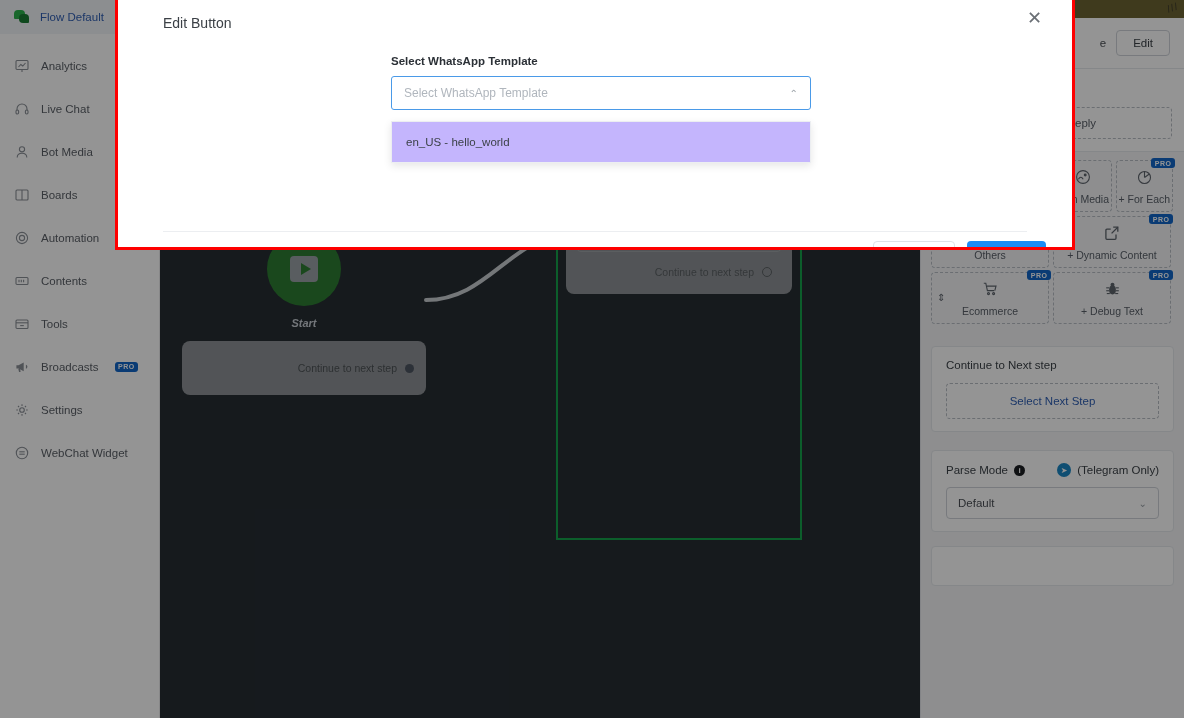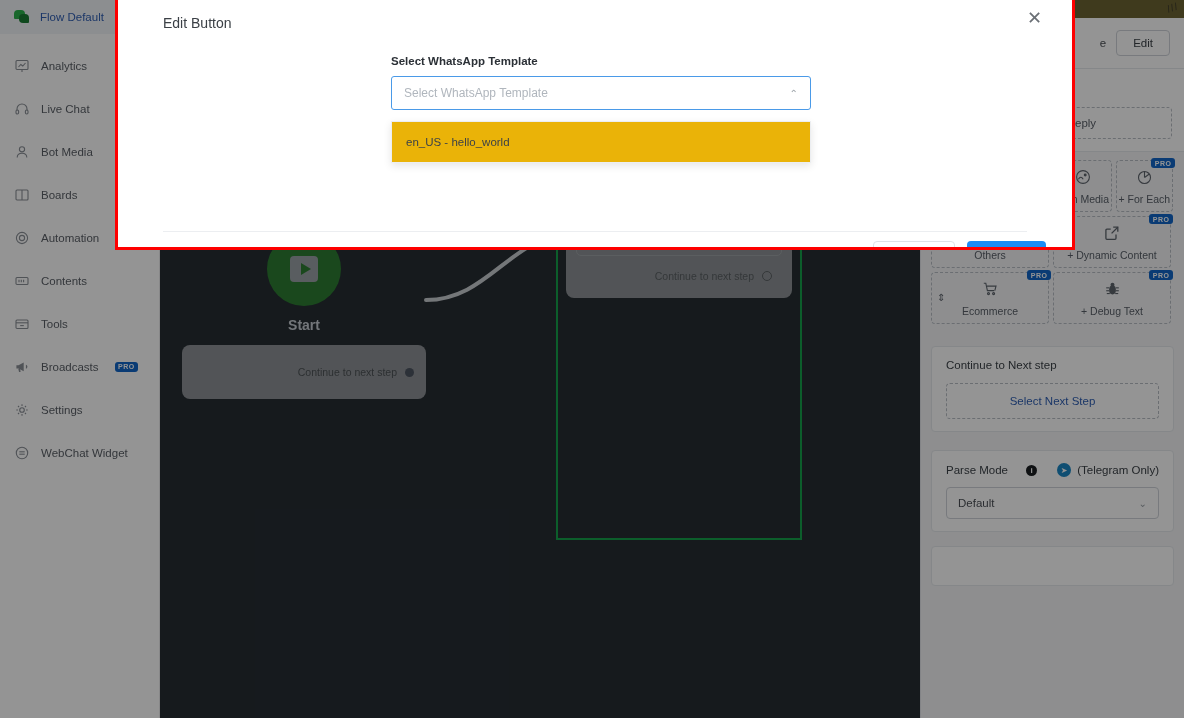--- a/index.html
+++ b/index.html
@@ -97,21 +97,21 @@
     display: flex; align-items: center; justify-content: center;
   }
   .start-circle .play::after {
     content: ""; width: 0; height: 0;
     border-left: 10px solid #2e7d32;
     border-top: 6px solid transparent;
     border-bottom: 6px solid transparent;
     margin-left: 3px;
   }
   .node-title {
-    margin-top: 11px; font-size: 14px; font-weight: bold; color: #c6ccd2;
+    margin-top: 11px; font-size: 11px; font-weight: bold; color: #c6ccd2; font-style: italic;
   }
   .start-body {
     margin-top: 12px;
     background: #8e9296; border-radius: 8px;
     height: 54px; position: relative;
   }
   .port-row {
     position: absolute; right: 12px; top: 50%; transform: translateY(-50%);
     display: flex; align-items: center; gap: 8px;
     font-size: 10.5px; color: #4d5256;
@@ -224,21 +224,21 @@
     background: #fff; border: 1px solid #e6e8ec; border-radius: 4px;
     margin: 10px; padding: 12px 14px;
   }
   .rp-block-title { font-size: 11.5px; color: #3c4248; margin-bottom: 12px; }
   .select-next {
     border: 1px dashed #b9bec5; border-radius: 4px;
     color: #2f5fb3; font-size: 11.5px; text-align: center;
     padding: 11px 6px; cursor: pointer;
   }
   .parse-row { display: flex; align-items: center; justify-content: space-between; margin-bottom: 10px; }
-  .parse-left { display: flex; align-items: center; gap: 18px; font-size: 11.5px; color: #3c4248; }
+  .parse-left { display: flex; align-items: center; gap: 6px; font-size: 11.5px; color: #3c4248; }
   .info-dot {
     width: 11px; height: 11px; border-radius: 50%; background: #1b1e22;
     color: #fff; font-size: 8px; font-weight: bold;
     display: inline-flex; align-items: center; justify-content: center;
   }
   .parse-right { display: flex; align-items: center; gap: 6px; font-size: 11.5px; color: #3c4248; }
   .tg-icon {
     width: 14px; height: 14px; border-radius: 50%; background: #1b87c4;
     display: inline-flex; align-items: center; justify-content: center;
     color: #fff; font-size: 8px;
@@ -284,21 +284,21 @@
   .sel-wrap { margin-left: 228px; width: 420px; position: relative; }
   .sel-input {
     border: 1px solid #4a9ae8; border-radius: 3px; background: #fff;
     display: flex; align-items: center; justify-content: space-between;
     padding: 9px 12px; cursor: text;
   }
   .sel-placeholder { font-size: 12px; color: #b0b6bd; }
   .caret-up { color: #9aa0a6; font-size: 10px; }
   .sel-menu {
     position: absolute; left: 0; top: 45px; width: 420px;
-    background: #eab308; border: 1px solid #eceef1;
+    background: #c4b5fd; border: 1px solid #eceef1;
     box-shadow: 0 3px 8px rgba(0,0,0,0.10);
     padding: 5px 0;
   }
   .sel-option {
     padding: 9px 14px; font-size: 11.5px; color: #3c4248; cursor: pointer;
   }
   .modal-divider {
     position: absolute; left: 45px; right: 45px; top: 186px;
     border-top: 1px solid #eceef1;
   }

